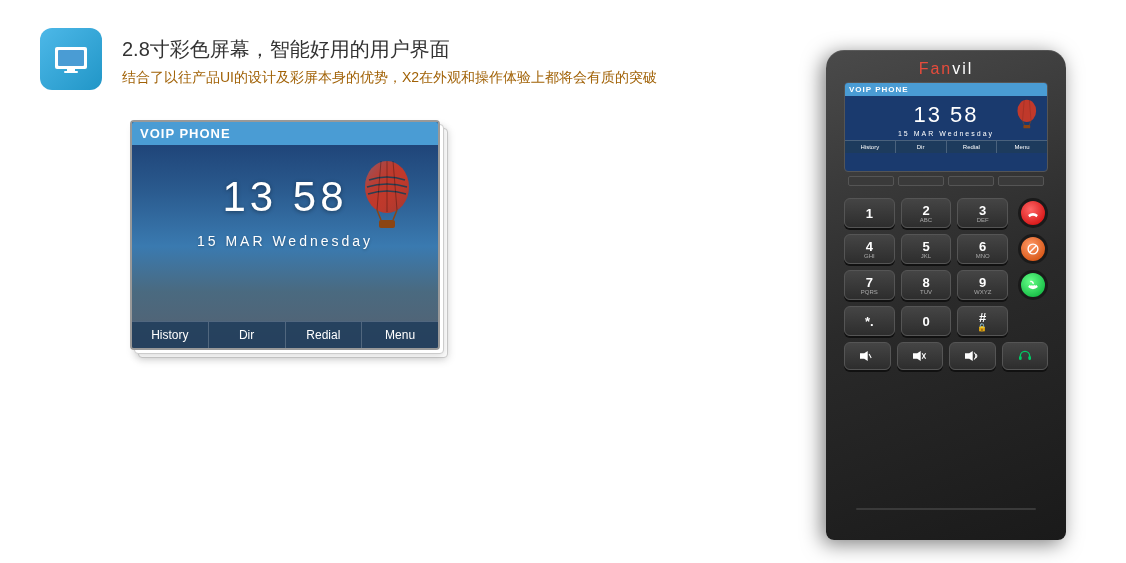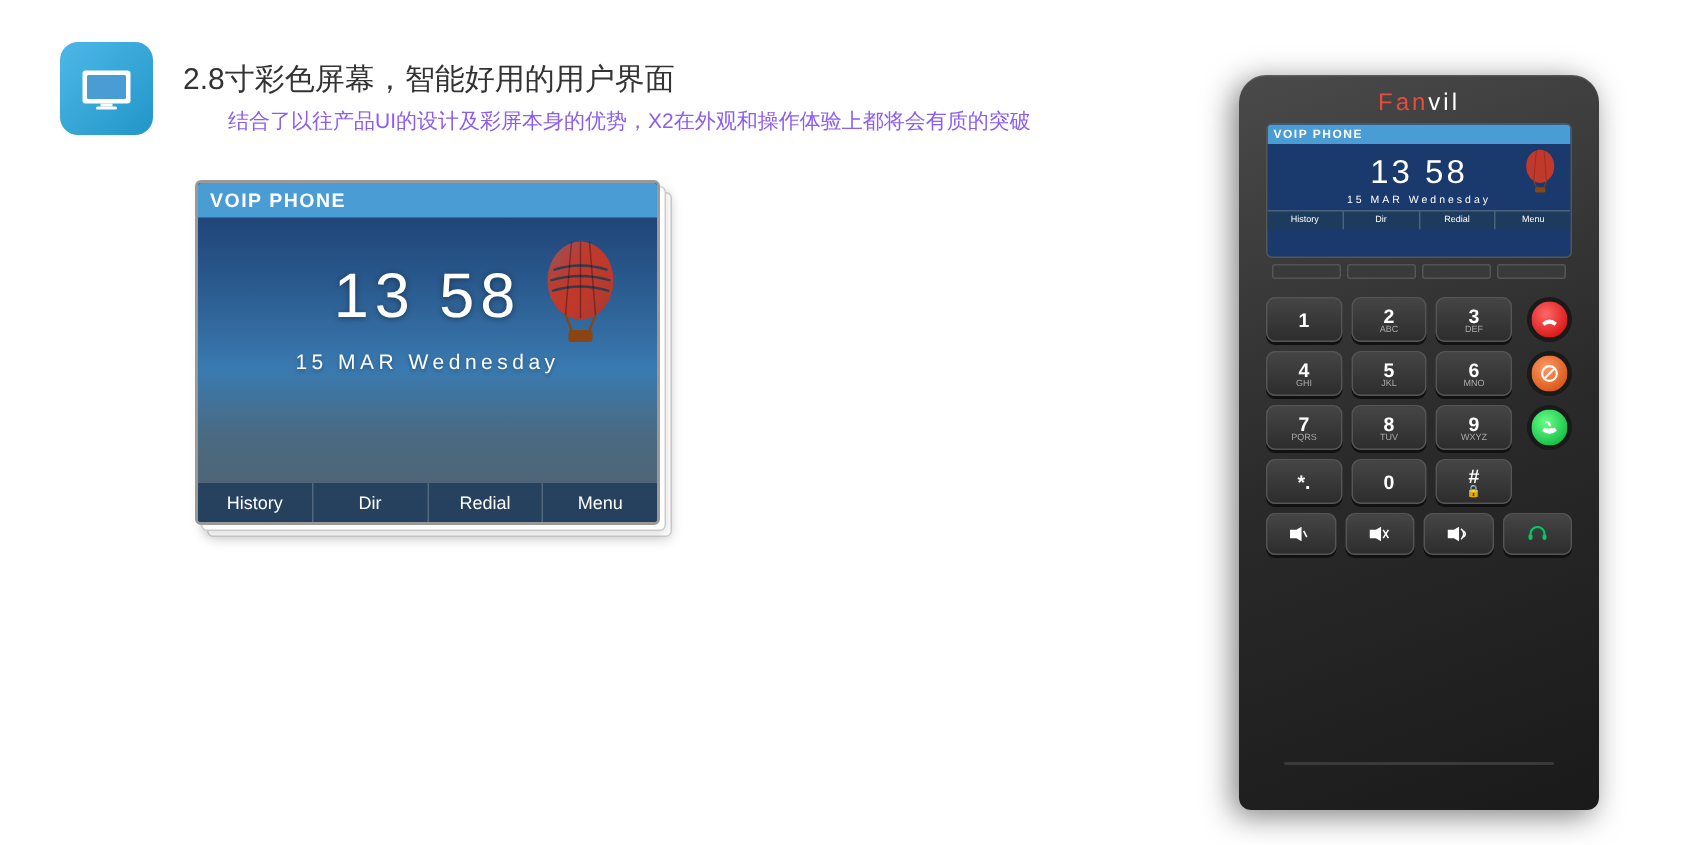--- a/index.html
+++ b/index.html
@@ -8,21 +8,21 @@
       height: 563px;
       background: #ffffff;
       font-family: 'Microsoft YaHei', 'PingFang SC', sans-serif;
       overflow: hidden;
       position: relative;
     }
 
     
     .top-section {
       display: flex;
-      align-items: flex-end;
+      align-items: center;
       padding: 28px 40px 0 40px;
       gap: 20px;
     }
     .icon-box {
       width: 62px;
       height: 62px;
       background: linear-gradient(135deg, #4db8e8, #2196c7);
       border-radius: 12px;
       display: flex;
       align-items: center;
@@ -38,22 +38,21 @@
       padding-top: 4px;
     }
     .top-text h2 {
       font-size: 20px;
       color: #333;
       font-weight: 500;
       margin-bottom: 6px;
     }
     .top-text p {
       font-size: 14px;
-      color: #8b5cf6;
-      margin-left: 30px;
+      color: #a16207;
     }
 
     
     .screen-mockup-wrapper {
       position: absolute;
       left: 130px;
       top: 120px;
     }
     
     .screen-layer {

